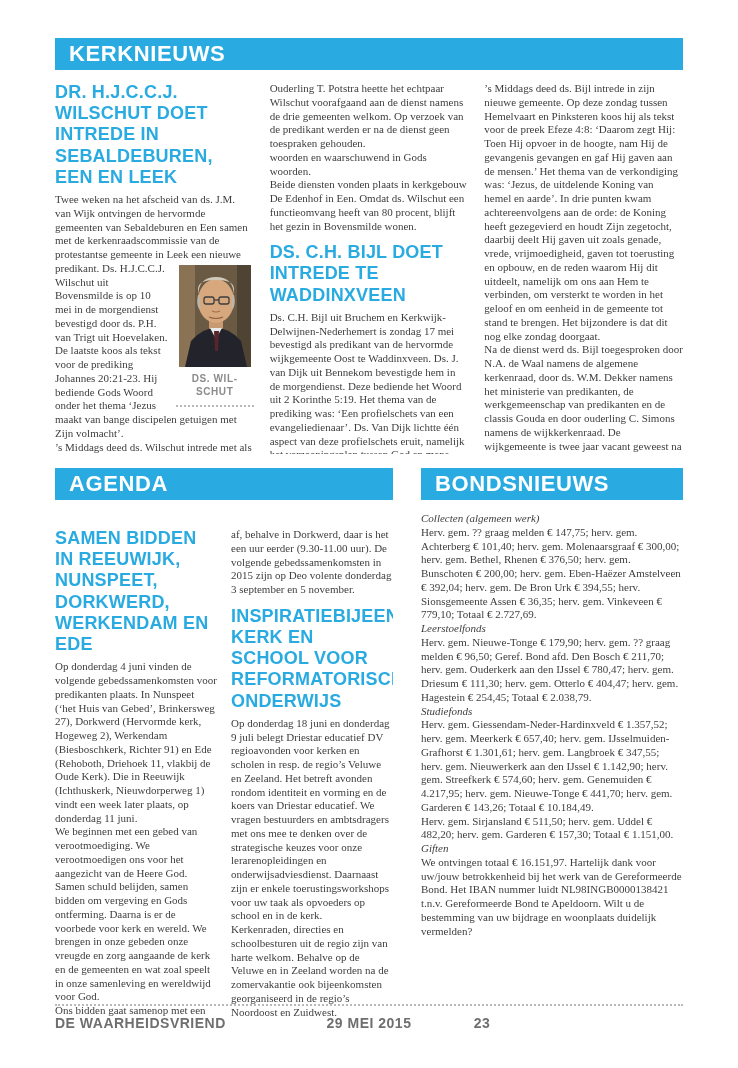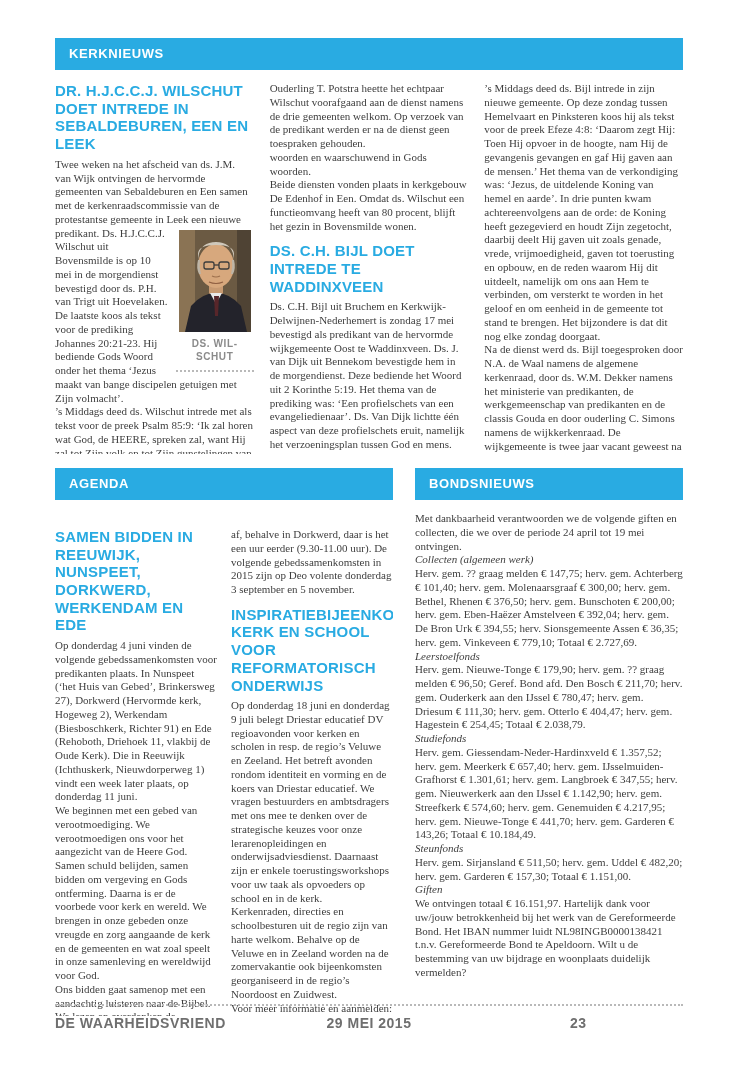--- a/index.html
+++ b/index.html
@@ -8,37 +8,37 @@
   .page {
     position:relative; width:738px; height:1068px; margin:0 auto;
     background:#fff; overflow:hidden;
     font-family:"Liberation Serif", serif; color:#3e3e3e;
   }
   .content { position:absolute; left:55px; right:55px; top:38px; }
 
   .bar {
     background:var(--accent); color:#fff;
     font-family:"Liberation Sans", sans-serif; font-weight:700;
-    font-size:13px; line-height:32px; height:32px;
+    font-size:22px; line-height:32px; height:32px;
     padding-left:14px; letter-spacing:0.6px;
   }
 
   .cols3 { display:flex; gap:16px; margin-top:12px; height:372px; overflow:hidden; }
   .cols3 .col { flex:1; min-width:0; }
 
-  .mid { display:flex; gap:22px; margin-top:14px; }
+  .mid { display:flex; gap:28px; margin-top:14px; }
   .agenda-block { width:338px; flex:none; }
   .bonds-block { flex:1; min-width:0; }
   .cols2 { display:flex; gap:14px; margin-top:28px; height:488px; overflow:hidden; }
   .cols2 .acol { flex:1; min-width:0; }
   .bonds-body { margin-top:12px; height:476px; overflow:hidden; }
 
   h3.subhead {
     font-family:"Liberation Sans", sans-serif; font-weight:700;
-    color:var(--accent); font-size:15px; line-height:1.18;
+    color:var(--accent); font-size:18px; line-height:1.18;
     letter-spacing:0.2px; margin:0 0 5px 0; text-transform:uppercase;
   }
   h3.subhead.spaced { margin-top:9px; }
 
   p.body-text { margin:0; font-size:11px; line-height:1.25; text-align:left; }
 
   .photo-float { float:right; width:78px; margin:3px 0 3px 8px; text-align:center; }
   .photo-frame { display:block; width:72px; height:102px; margin:0 auto; }
   .photo-caption {
     display:block; font-family:"Liberation Sans", sans-serif;
@@ -50,21 +50,21 @@
   .fund-label { font-style:italic; font-size:11px; line-height:1.25; }
 
   .footer {
     position:absolute; left:55px; right:55px; top:1004px;
     border-top:2px dotted #b9b9b9; padding-top:9px;
     display:flex; font-family:"Liberation Sans", sans-serif;
     font-weight:700; font-size:14px; color:#6f6f6f; letter-spacing:0.5px;
   }
   .footer > div { flex:1; }
   .footer .f-center { text-align:center; }
-  .footer .f-right { text-align:center; }
+  .footer .f-right { text-align:left; }
 </style>
 </head>
 <body>
 
 <div class="page">
   <div class="content">
 
     <div class="bar">KERKNIEUWS</div>
 
     <div class="cols3">
@@ -131,32 +131,30 @@
             <p class="body-text">Op donderdag 18 juni en donderdag 9 juli belegt Driestar educatief DV regioavonden voor kerken en scholen in resp. de regio’s Veluwe en Zeeland. Het betreft avonden rondom identiteit en vorming en de koers van Driestar educatief. We vragen bestuurders en ambtsdragers met ons mee te denken over de strategische keuzes voor onze lerarenopleidingen en onderwijsadviesdienst. Daarnaast zijn er enkele toerustingsworkshops voor uw taak als opvoeders op school en in de kerk.</p>
             <p class="body-text">Kerkenraden, directies en schoolbesturen uit de regio zijn van harte welkom. Behalve op de Veluwe en in Zeeland worden na de zomervakantie ook bijeenkomsten georganiseerd in de regio’s Noordoost en Zuidwest.</p>
             <p class="body-text">Voor meer informatie en aanmelden: www.driestar-educatief.nl/regioavond-veluwe / www.driestar-educatief.nl/regio-avond-zeeland.</p>
           </div>
         </div>
       </div>
 
       <div class="bonds-block">
         <div class="bar">BONDSNIEUWS</div>
         <div class="bonds-body">
-          <p class="body-text">Met dankbaarheid verantwoorden we de volgende giften en collecten, die we over de periode 24 april tot 19 mei ontvingen.</p>
 
           <div class="fund-label">Collecten (algemeen werk)</div>
           <p class="body-text">Herv. gem. ?? graag melden € 147,75; herv. gem. Achterberg € 101,40; herv. gem. Molenaarsgraaf € 300,00; herv. gem. Bethel, Rhenen € 376,50; herv. gem. Bunschoten € 200,00; herv. gem. Eben-Haëzer Amstelveen € 392,04; herv. gem. De Bron Urk € 394,55; herv. Sionsgemeente Assen € 36,35; herv. gem. Vinkeveen € 779,10; Totaal € 2.727,69.</p>
 
           <div class="fund-label">Leerstoelfonds</div>
           <p class="body-text">Herv. gem. Nieuwe-Tonge € 179,90; herv. gem. ?? graag melden € 96,50; Geref. Bond afd. Den Bosch € 211,70; herv. gem. Ouderkerk aan den IJssel € 780,47; herv. gem. Driesum € 111,30; herv. gem. Otterlo € 404,47; herv. gem. Hagestein € 254,45; Totaal € 2.038,79.</p>
 
           <div class="fund-label">Studiefonds</div>
           <p class="body-text">Herv. gem. Giessendam-Neder-Hardinxveld € 1.357,52; herv. gem. Meerkerk € 657,40; herv. gem. IJsselmuiden-Grafhorst € 1.301,61; herv. gem. Langbroek € 347,55; herv. gem. Nieuwerkerk aan den IJssel € 1.142,90; herv. gem. Streefkerk € 574,60; herv. gem. Genemuiden € 4.217,95; herv. gem. Nieuwe-Tonge € 441,70; herv. gem. Garderen € 143,26; Totaal € 10.184,49.</p>
 
-          <div class="fund-label">Steunfonds</div>
           <p class="body-text">Herv. gem. Sirjansland € 511,50; herv. gem. Uddel € 482,20; herv. gem. Garderen € 157,30; Totaal € 1.151,00.</p>
 
           <div class="fund-label">Giften</div>
 
           <p class="body-text">We ontvingen totaal € 16.151,97. Hartelijk dank voor uw/jouw betrokkenheid bij het werk van de Gereformeerde Bond. Het IBAN nummer luidt NL98INGB0000138421 t.n.v. Gereformeerde Bond te Apeldoorn. Wilt u de bestemming van uw bijdrage en woonplaats duidelijk vermelden?</p>
 
         </div>
       </div>
 
     </div>

